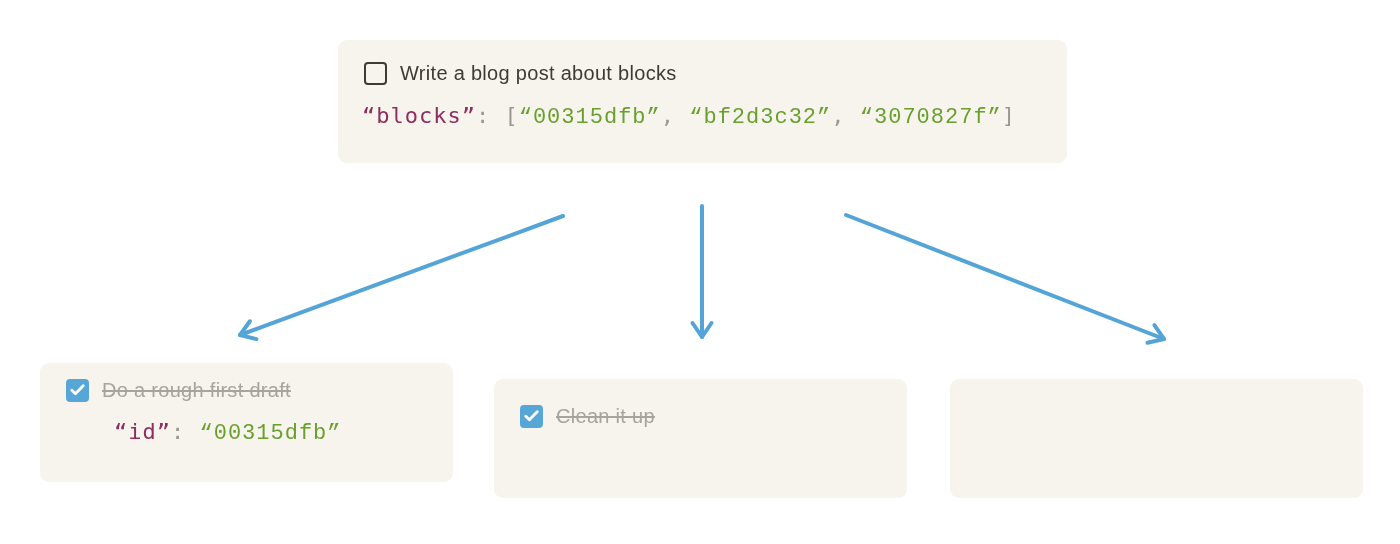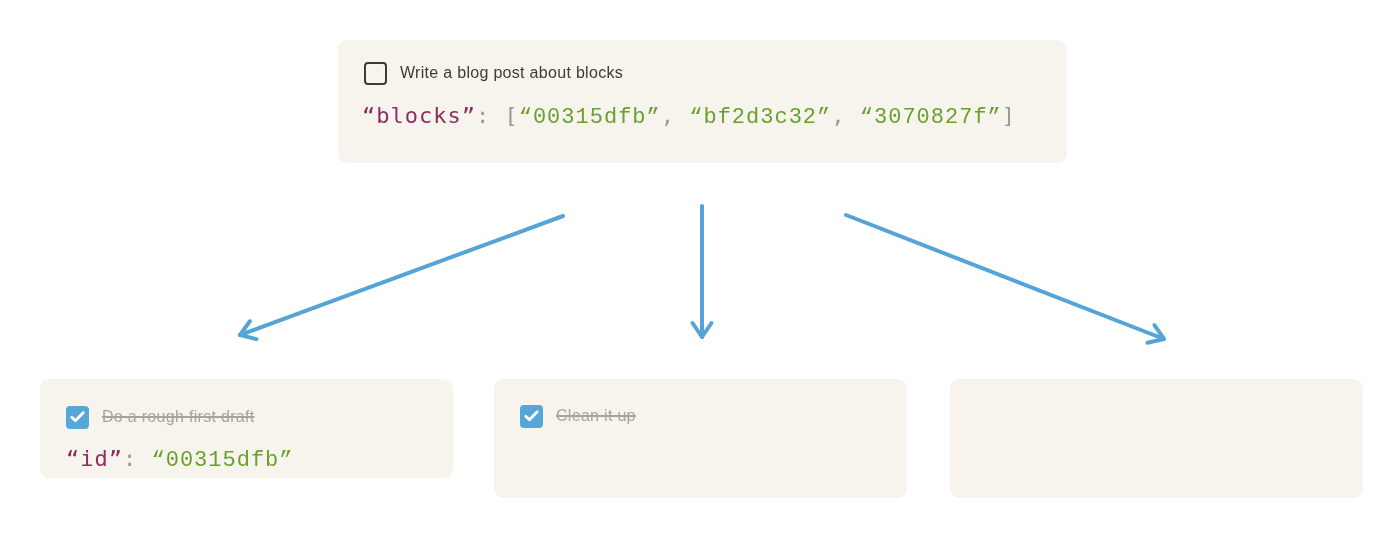--- a/index.html
+++ b/index.html
@@ -33,21 +33,21 @@
     stroke-linecap:round;
     stroke-linejoin:round;
   }
   .block {
     position:absolute;
     background: var(--box-bg, #f7f4ee);
     border-radius: 9px;
     padding: 21px 26px;
   }
   .block.parent { left:338px; top:40px;  width:729px; height:123px; }
-  .block.child-1 { left:40px;  top:379px; width:413px; height:99px; padding-top:26px; }
+  .block.child-1 { left:40px;  top:363px; width:413px; height:119px; padding-top:15px; }
   .block.child-2 { left:494px; top:379px; width:413px; height:119px; padding-top:25px; }
   .block.child-3 { left:950px; top:379px; width:413px; height:119px; padding-top:25px; }
 
   .todo-row { display:flex; align-items:center; height:24px; }
   .checkbox {
     flex:0 0 auto;
     width:23px; height:23px;
     border: 2px solid var(--text-dark, #3e3a35);
     border-radius: 4px;
     display:inline-flex; align-items:center; justify-content:center;
@@ -59,37 +59,38 @@
     background: var(--checkbox-checked-bg, #56a7d8);
     border-color: var(--checkbox-checked-bg, #56a7d8);
   }
   .checkbox.checked .check { display:block; }
   .check polyline {
     fill:none; stroke:#ffffff; stroke-width:2.8;
     stroke-linecap:round; stroke-linejoin:round;
   }
   .todo-label {
     margin-left: 13px;
-    font-size: 16px;
+    font-size: 20px;
     letter-spacing: 0.3px;
     color: var(--text-dark, #3e3a35);
     white-space: nowrap;
   }
   .todo-label.done {
     color: var(--text-muted, #a8a39b);
     text-decoration: line-through;
     text-decoration-thickness: 2px;
   }
   .code-line {
     margin-top: 16px;
     font-family: "DejaVu Sans Mono", monospace;
     font-size: 22px;
     line-height: 28px;
     letter-spacing: 1px;
     white-space: nowrap;
+    margin-left: 48px;
   }
   .block.parent .code-line { margin-top: 17px; margin-left: -2px; }
   .tok-key    { color: var(--code-key, #8e2e5f); }
   .tok-punct  { color: var(--code-punct, #9d988f); }
   .tok-string { color: var(--code-string, #69a02d); font-family: Liberation Mono, monospace; }
 </style>
 </head>
 <body>
 
 <div class="canvas">

